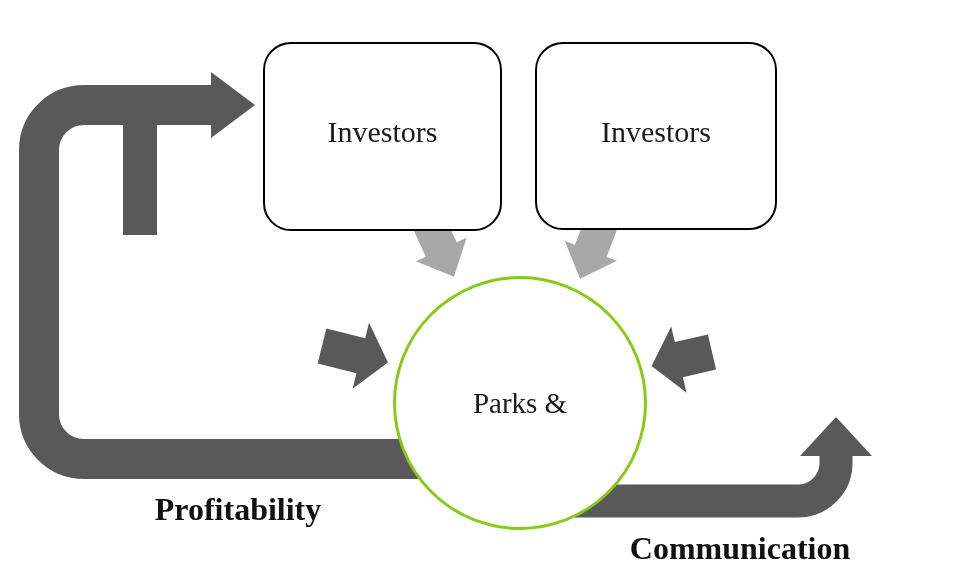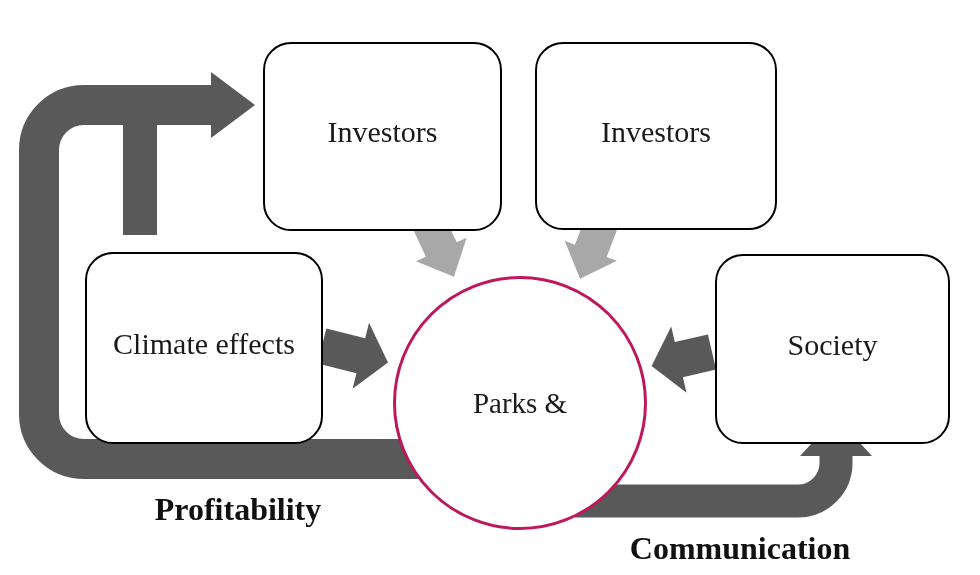--- a/index.html
+++ b/index.html
@@ -40,21 +40,21 @@
     padding-bottom: 10px;
   }
   #center-circle {
     position: absolute;
     z-index: 2;
     left: 393px;
     top: 276px;
     width: 254px;
     height: 254px;
     background: #ffffff;
-    border: 3px solid #be185d;
+    border: 3px solid #84cc16;
     border-radius: 50%;
     display: flex;
     flex-direction: column;
     align-items: center;
     justify-content: center;
     box-sizing: border-box;
     text-align: center;
   }
   #center-circle .circle-line {
     font-size: 29px;
@@ -118,27 +118,21 @@
   </svg>
 
   <div class="node-box" id="box-investors">
     <span class="node-label">Investors</span>
   </div>
 
   <div class="node-box" id="box-regulation">
     <span class="node-label">Investors</span>
   </div>
 
-  <div class="node-box" id="box-climate">
-    <span class="node-label">Climate effects</span>
-  </div>
 
-  <div class="node-box" id="box-society">
-    <span class="node-label">Society</span>
-  </div>
 
   <div id="center-circle">
     <span class="circle-line">Parks &amp;</span>
   </div>
 
   <div class="flow-label" id="communication-label">Communication</div>
 
   <div class="flow-label" id="profitability-label">Profitability</div>
 
 </div>

